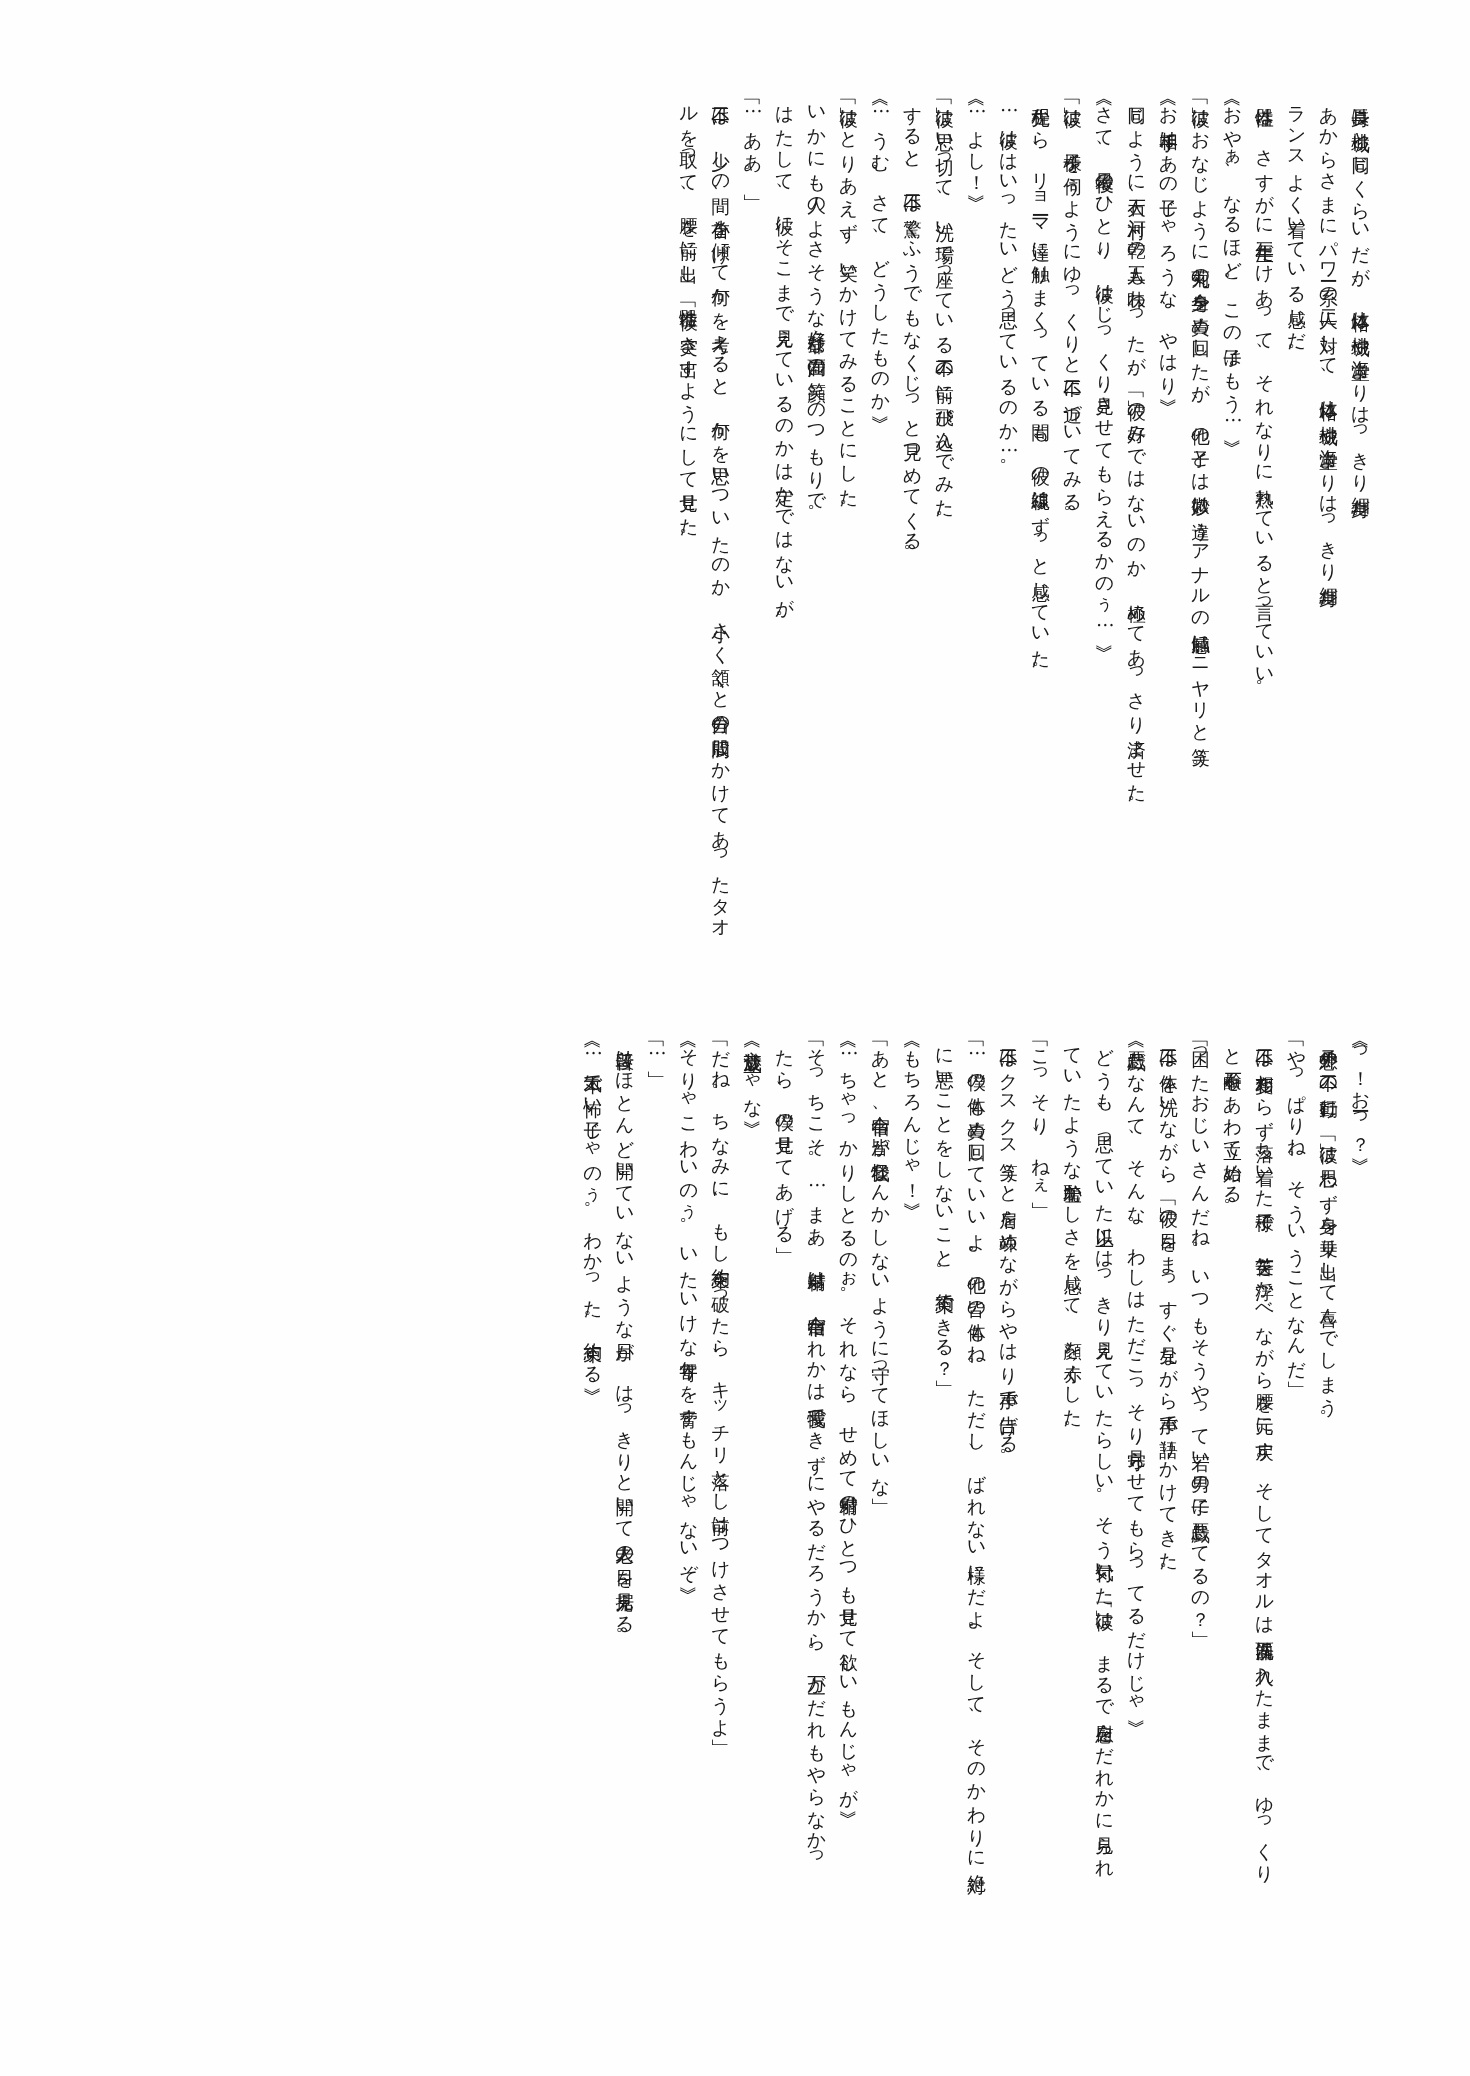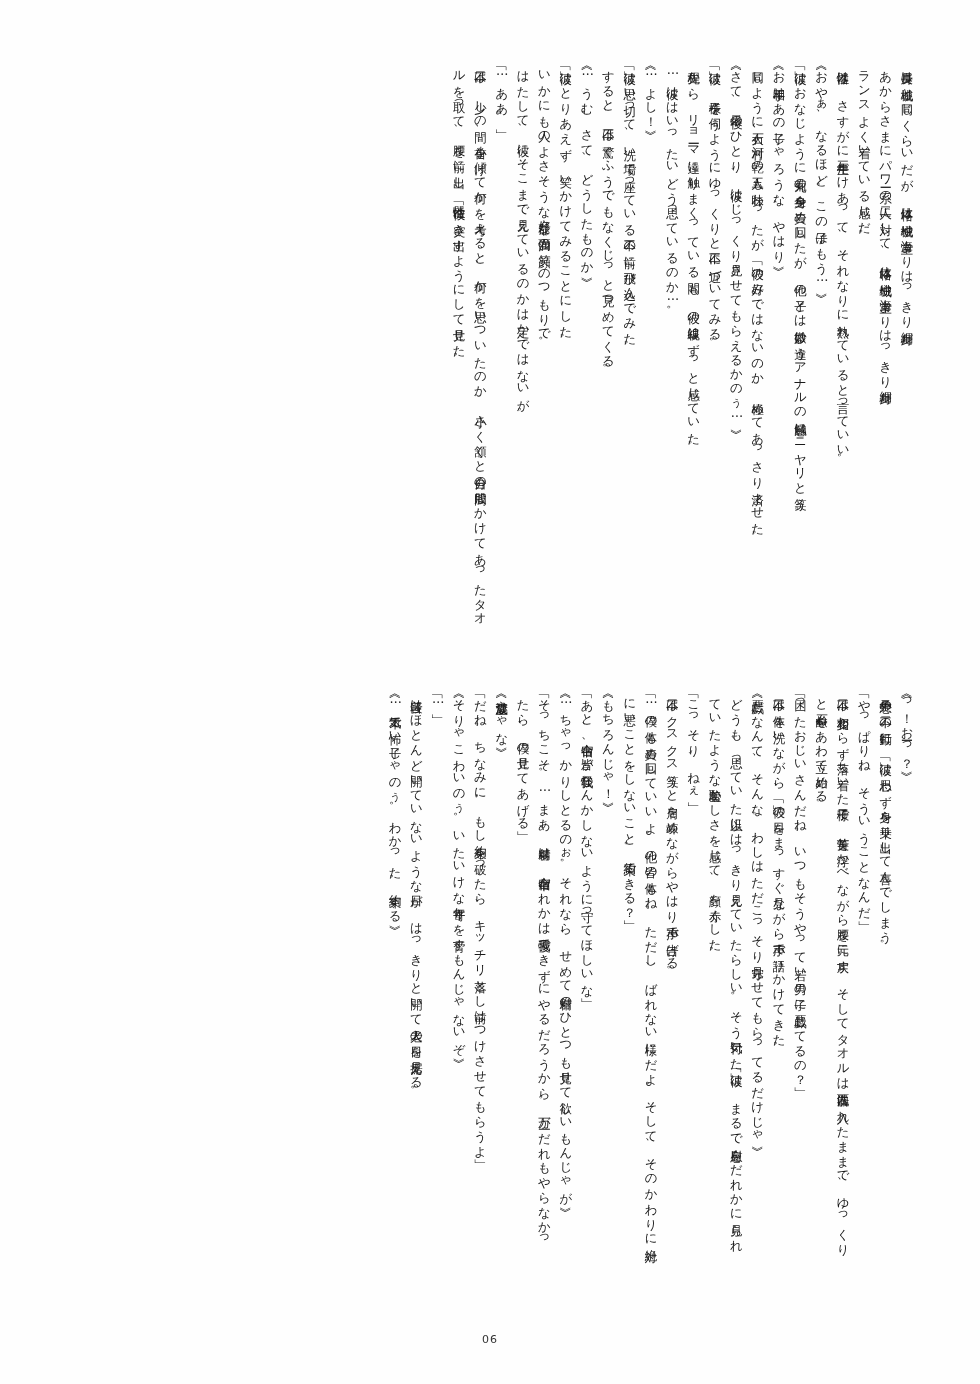--- a/index.html
+++ b/index.html
@@ -109,15 +109,14 @@
 「あと、合宿中、皆が怪我なんかしないように守ってほしいな」
 《…ちゃっかりしとるのぉ。それなら、せめて射精のひとつも見せて欲しいもんじゃが》
 「そっちこそ。…まあ、射精は、合宿中だれかは我慢できずにやるだろうから。万が一だれもやらなかったら、僕の見せてあげる」
 《交渉成立じゃな》
 「だね。ちなみに、もし約束を破ったら、キッチリ落とし前はつけさせてもらうよ」
 《そりゃこわいのぅ。いたいけな年寄りを脅すもんじゃないぞ》
 「…」
 普段はほとんど開いていないような目が、はっきりと開いて老人の目を見据える。
 《…本気で怖い子じゃのぅ。わかった。約束する》</div>
 
-  <div class="page-number">06</div>
 
 </div>
 
 </body></html>

